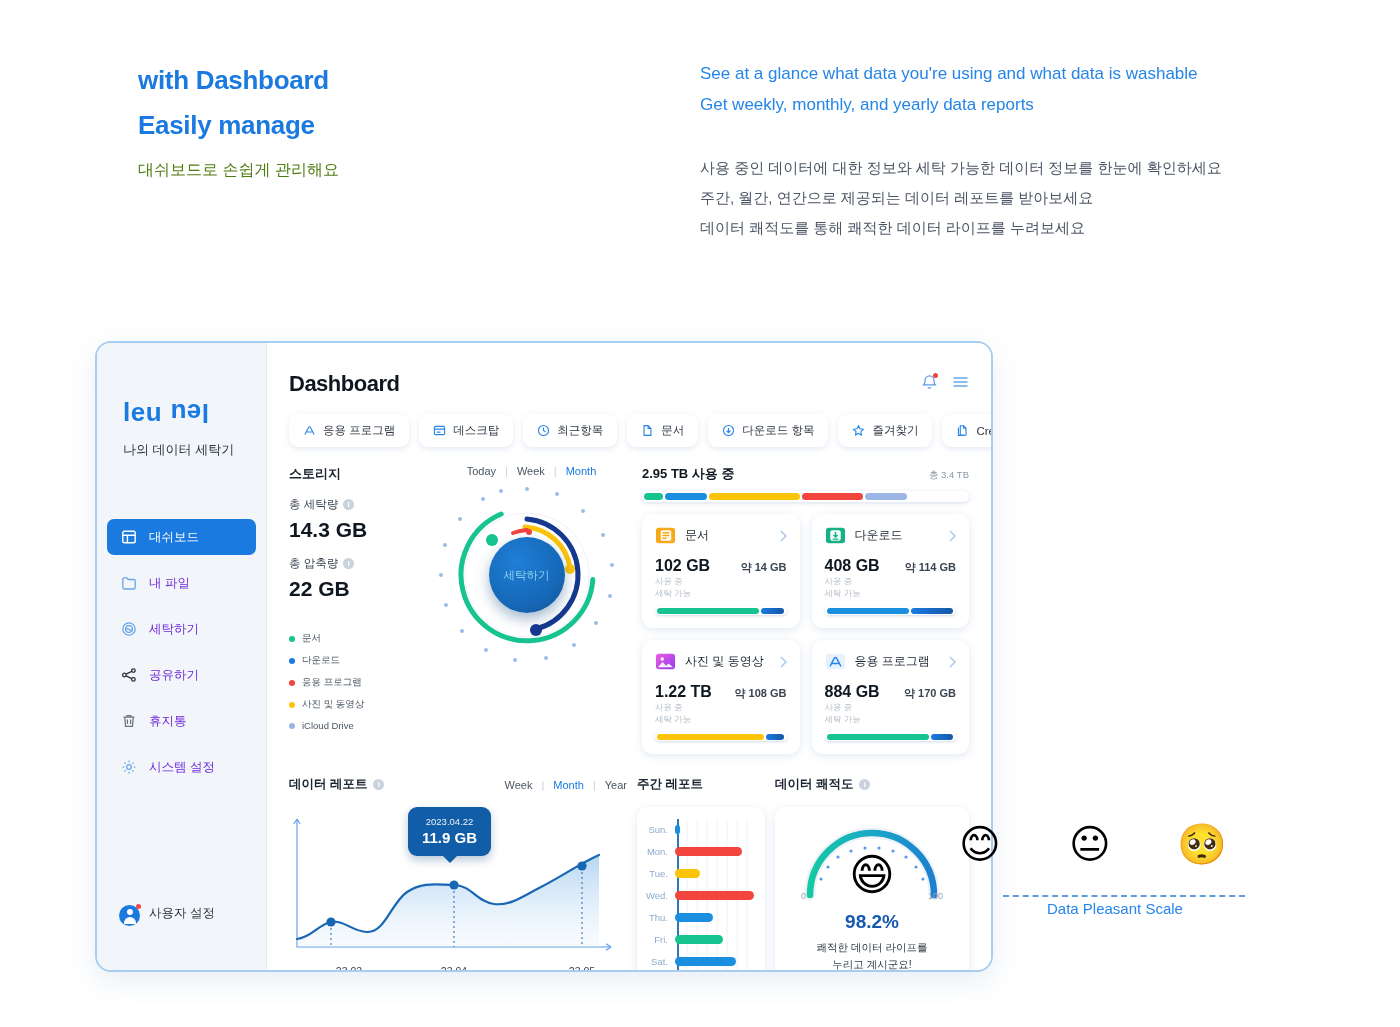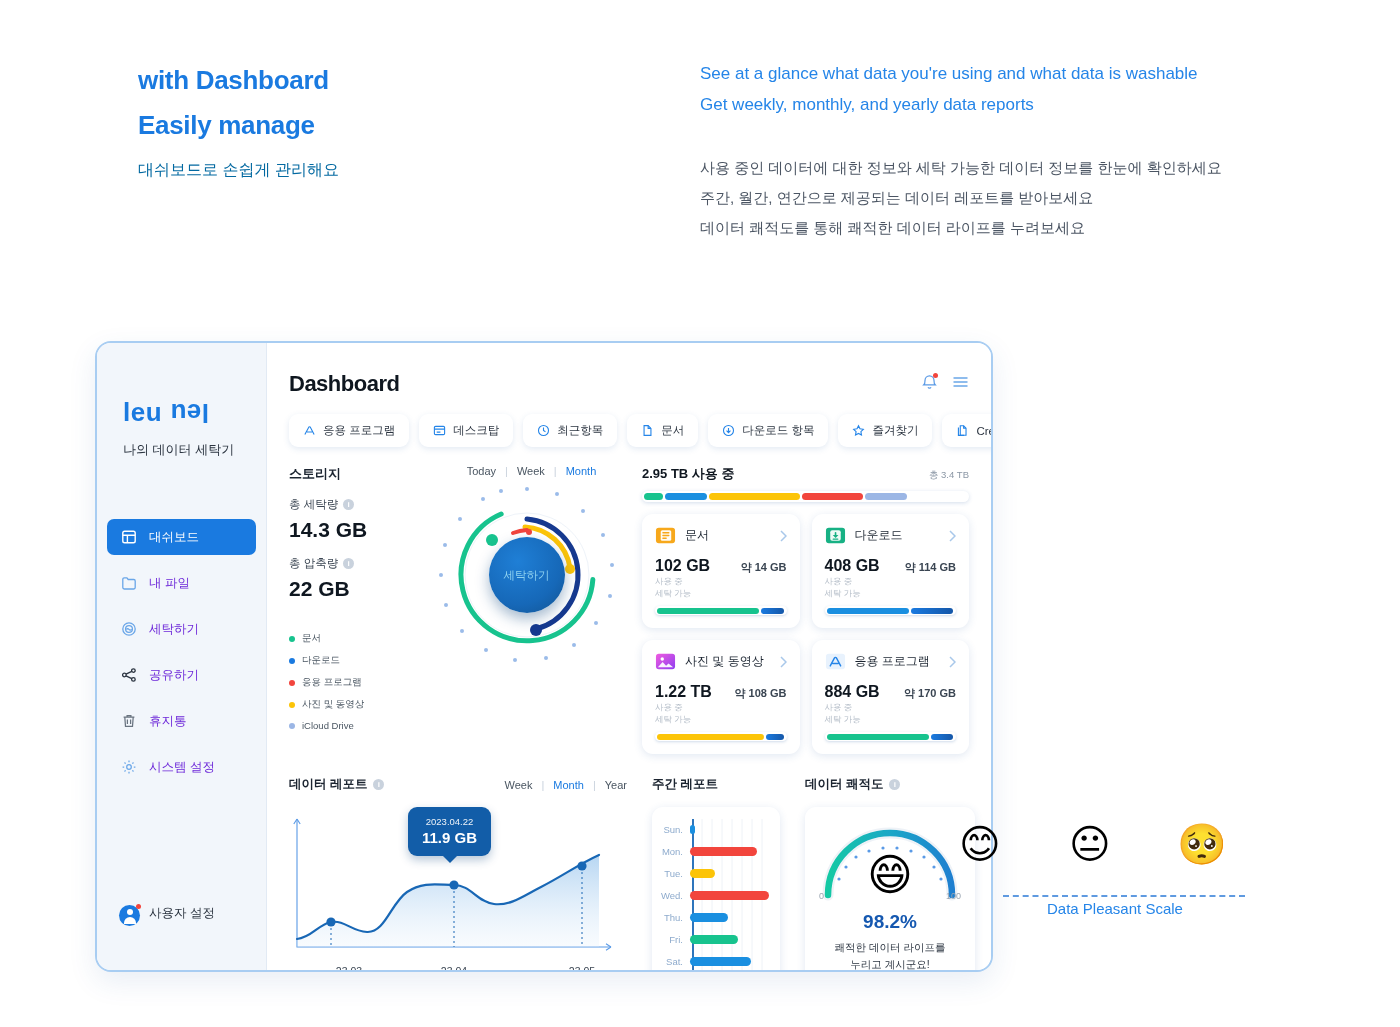--- a/index.html
+++ b/index.html
@@ -11,21 +11,21 @@
   }
   .page { position: relative; width: 1400px; height: 1027px; }
 
   
   .intro-left { position: absolute; left: 138px; top: 58px; }
   .intro-left h1 {
     font-size: 26px; line-height: 45px; font-weight: bold;
     color: #1a7ae0; letter-spacing: -0.3px;
   }
   .intro-left .sub-kr {
-    margin-top: 12px; font-size: 16px; color: #0369a1; font-weight: 500;
+    margin-top: 12px; font-size: 16px; color: #4d7c0f; font-weight: 500;
   }
   .intro-right { position: absolute; left: 700px; top: 58px; width: 620px; }
   .intro-right .en-line {
     font-size: 17px; line-height: 31px; color: #2585e8;
   }
   .intro-right .kr-block { margin-top: 33px; }
   .intro-right .kr-line {
     font-size: 15px; line-height: 30px; color: #4b5563;
   }
 
@@ -171,21 +171,21 @@
   .scard-sub { font-size: 8.5px; color: #b3bcc7; }
   .scard-bar {
     margin-top: 6px; height: 9px; border-radius: 5px; background: #ffffff;
     box-shadow: 0 1px 3px rgba(40,90,160,0.22);
     display: flex; align-items: center; gap: 2px; padding: 0 2px; overflow: hidden;
   }
   .scard-bar .p1 { height: 6px; border-radius: 3px; }
   .scard-bar .p2 { height: 6px; border-radius: 3px; background: linear-gradient(90deg,#1a7ae0,#1557a8); }
 
   
-  .lower { display: flex; margin-top: 22px; padding-right: 22px; gap: 25px; }
+  .lower { display: flex; margin-top: 22px; padding-right: 22px; gap: 10px; }
   .report-col { width: 338px; flex: 0 0 338px; }
   .report-head { display: flex; align-items: center; justify-content: space-between; }
   .report-title-wrap { display: flex; align-items: center; gap: 6px; }
   .report-title { font-size: 12.5px; font-weight: bold; color: #1b2430; }
   .line-chart { margin-top: 14px; position: relative; width: 330px; height: 155px; }
   .line-chart svg { display: block; }
   .tooltip {
     position: absolute; left: 119px; top: 0px;
     background: #125da8; color: #fff; border-radius: 9px;
     padding: 9px 14px 10px; text-align: center;

